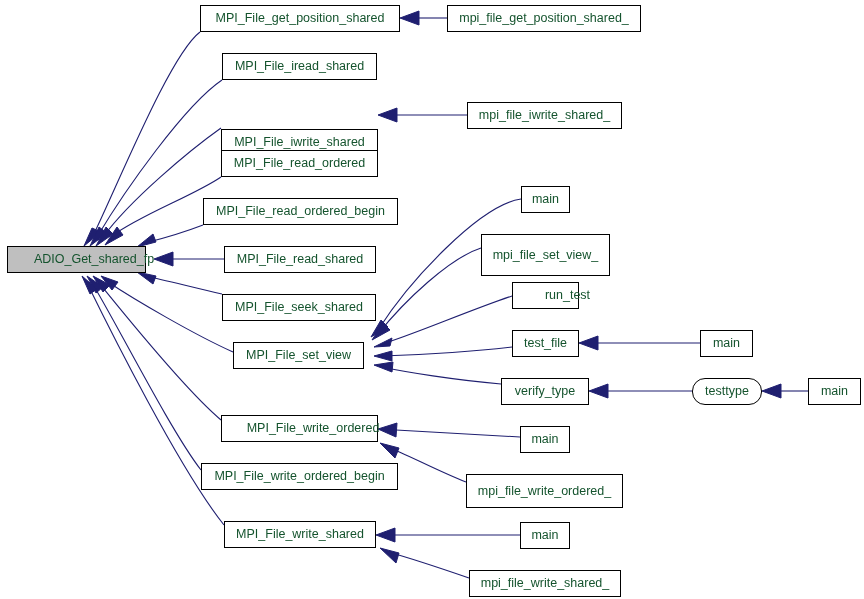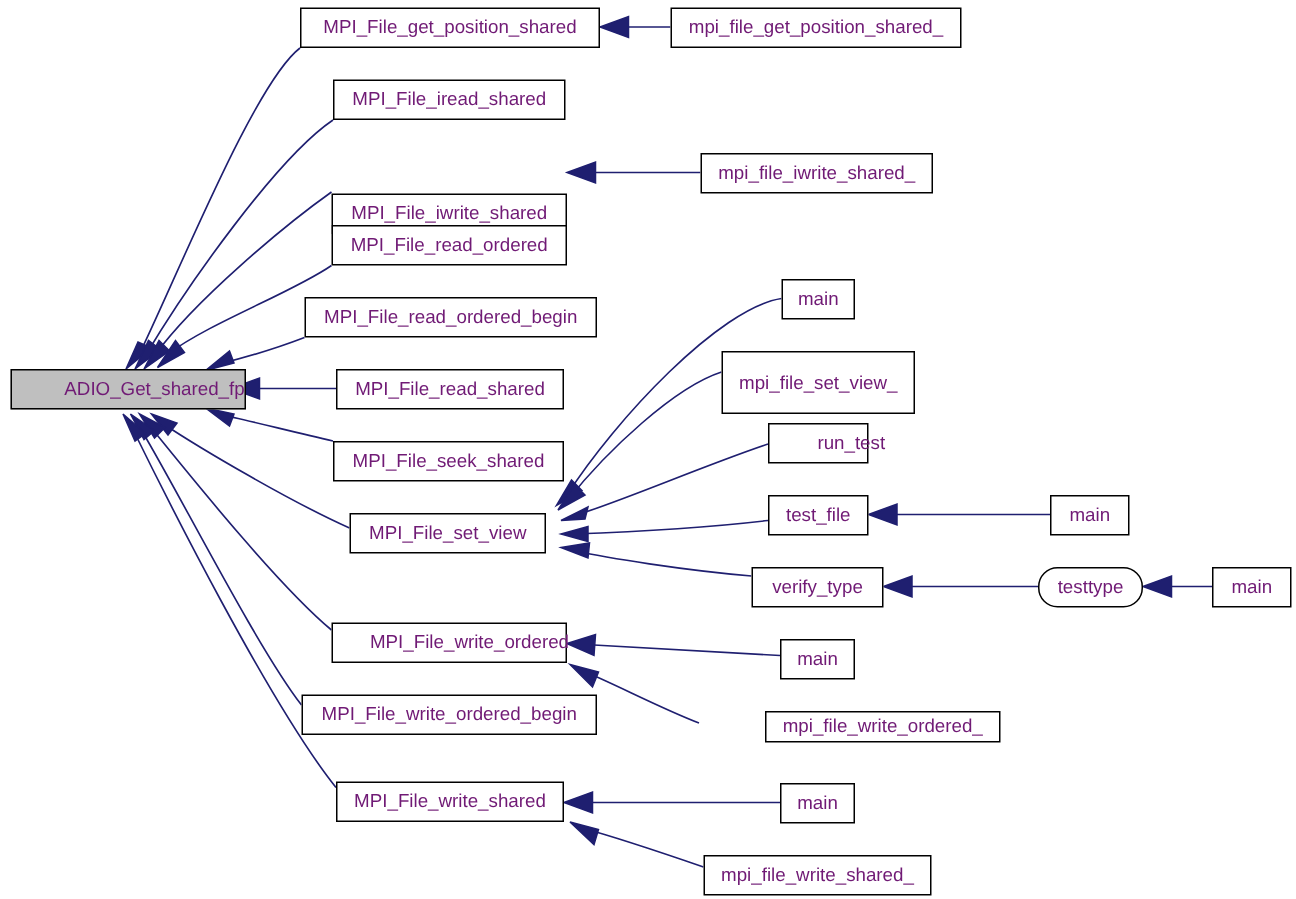--- a/index.html
+++ b/index.html
@@ -21,21 +21,21 @@
     top: 0;
     width: 864px;
     height: 599px;
     pointer-events: none;
   }
   .gnode {
     position: absolute;
     box-sizing: border-box;
     border: 1px solid #000000;
     background: #ffffff;
-    color: #701a75;
+    color: #14532d;
     font-size: 12.5px;
     line-height: 1;
     display: flex;
     align-items: center;
     justify-content: center;
     white-space: nowrap;
     letter-spacing: 0px;
     z-index: 5;
   }
   .gnode.root {
@@ -95,21 +95,21 @@
       <path d="M378,429 L397,423 L396,437 Z" fill="#1f1f70" stroke="#1f1f70" stroke-width="1" stroke-linejoin="miter"></path>
       <path d="M466,482 C440,472 410,456 388,447" fill="none" stroke="#1f1f70" stroke-width="1.1"></path>
       <path d="M380,443 L399,448 L395,458 Z" fill="#1f1f70" stroke="#1f1f70" stroke-width="1" stroke-linejoin="miter"></path>
       <path d="M520,535 L394,535" fill="none" stroke="#1f1f70" stroke-width="1.1"></path>
       <path d="M376,535 L395,528 L395,542 Z" fill="#1f1f70" stroke="#1f1f70" stroke-width="1" stroke-linejoin="miter"></path>
       <path d="M469,578 C440,568 410,558 388,552" fill="none" stroke="#1f1f70" stroke-width="1.1"></path>
       <path d="M380,548 L399,553 L396,563 Z" fill="#1f1f70" stroke="#1f1f70" stroke-width="1" stroke-linejoin="miter"></path>
     </svg>
 
   <div id="node-layer">
-      <div class="gnode root" style="left: 7px; top: 246px; width: 157px; height: 27px; padding-left: 35px;">
+      <div class="gnode root" style="left: 7px; top: 246px; width: 139px; height: 27px; padding-left: 35px;">
         <span>ADIO_Get_shared_fp</span>
       </div>
       <div class="gnode" style="left: 200px; top: 5px; width: 200px; height: 27px;">
         <span>MPI_File_get_position_shared</span>
       </div>
       <div class="gnode" style="left: 222px; top: 53px; width: 155px; height: 27px;">
         <span>MPI_File_iread_shared</span>
       </div>
       <div class="gnode" style="left: 221px; top: 101px; width: 157px; height: 27px; margin-top: 28px;">
         <span>MPI_File_iwrite_shared</span>
@@ -164,21 +164,21 @@
       </div>
       <div class="gnode" style="left: 692px; top: 378px; width: 70px; height: 27px; border-radius: 13px;">
         <span>testtype</span>
       </div>
       <div class="gnode" style="left: 808px; top: 378px; width: 53px; height: 27px;">
         <span>main</span>
       </div>
       <div class="gnode" style="left: 520px; top: 426px; width: 50px; height: 27px;">
         <span>main</span>
       </div>
-      <div class="gnode" style="left: 466px; top: 474px; width: 157px; height: 21px; margin-left: 44px;">
+      <div class="gnode" style="left: 466px; top: 474px; width: 157px; height: 34px;">
         <span>mpi_file_write_ordered_</span>
       </div>
       <div class="gnode" style="left: 520px; top: 522px; width: 50px; height: 27px;">
         <span>main</span>
       </div>
       <div class="gnode" style="left: 469px; top: 570px; width: 152px; height: 27px;">
         <span>mpi_file_write_shared_</span>
       </div>
     </div>
 

